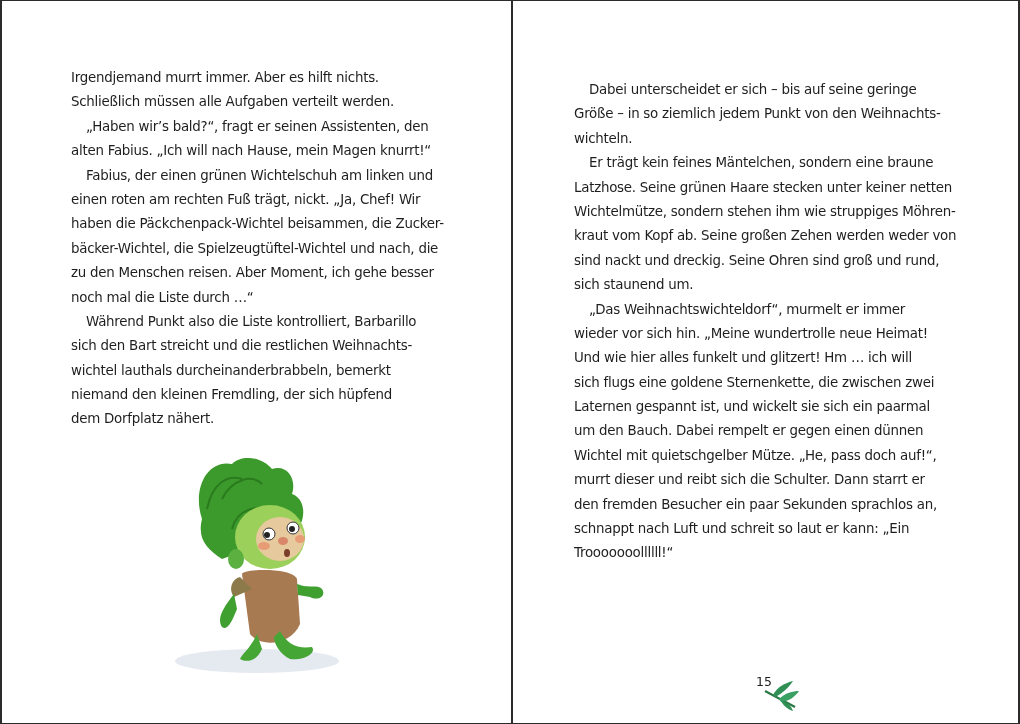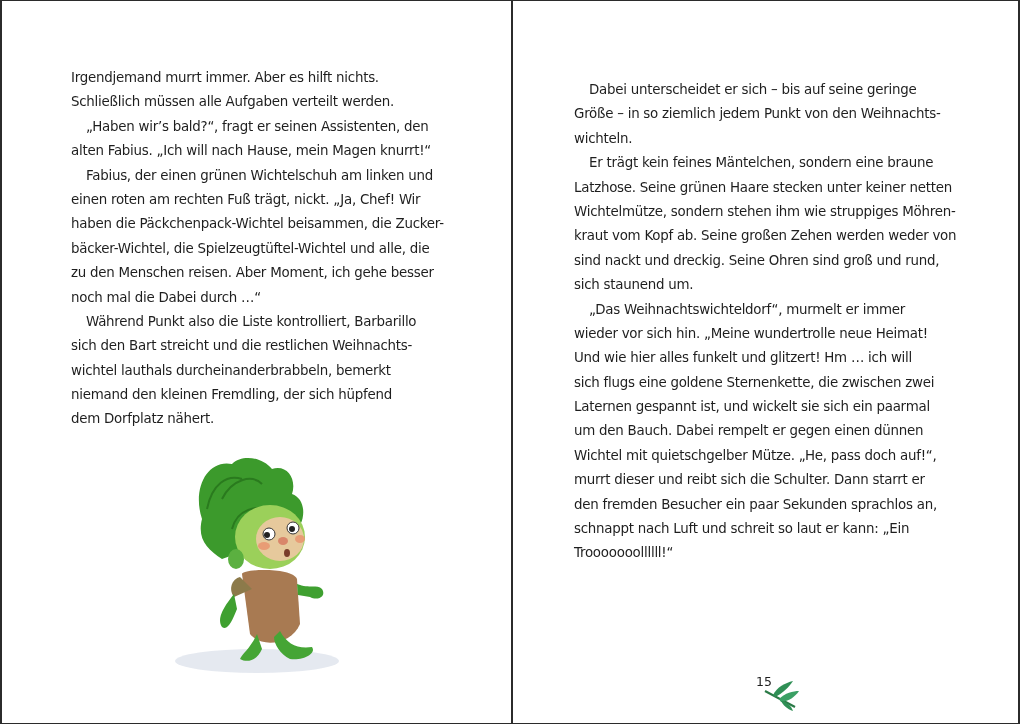--- a/index.html
+++ b/index.html
@@ -40,23 +40,23 @@
 <div class="spread">
   <div class="page page-left">
     <div class="text" id="left-text">
         <span class="line">Irgendjemand murrt immer. Aber es hilft nichts.</span>
         <span class="line">Schließlich müssen alle Aufgaben verteilt werden.</span>
         <span class="line indent">„Haben wir’s bald?“, fragt er seinen Assistenten, den</span>
         <span class="line">alten Fabius. „Ich will nach Hause, mein Magen knurrt!“</span>
         <span class="line indent">Fabius, der einen grünen Wichtelschuh am linken und</span>
         <span class="line">einen roten am rechten Fuß trägt, nickt. „Ja, Chef! Wir</span>
         <span class="line">haben die Päckchenpack-Wichtel beisammen, die Zucker-</span>
-        <span class="line">bäcker-Wichtel, die Spielzeugtüftel-Wichtel und alle, die</span>
+        <span class="line">bäcker-Wichtel, die Spielzeugtüftel-Wichtel und nach, die</span>
         <span class="line">zu den Menschen reisen. Aber Moment, ich gehe besser</span>
-        <span class="line">noch mal die Dabei durch …“</span>
+        <span class="line">noch mal die Liste durch …“</span>
         <span class="line indent">Während Punkt also die Liste kontrolliert, Barbarillo</span>
         <span class="line">sich den Bart streicht und die restlichen Weihnachts-</span>
         <span class="line">wichtel lauthals durcheinanderbrabbeln, bemerkt</span>
         <span class="line">niemand den kleinen Fremdling, der sich hüpfend</span>
         <span class="line">dem Dorfplatz nähert.</span>
       </div>
     <div class="illustration">
       <svg width="190" height="230" viewBox="0 0 190 230">
 
         <ellipse cx="95" cy="212" rx="82" ry="12" fill="#dfe3ec" opacity="0.8"></ellipse>

